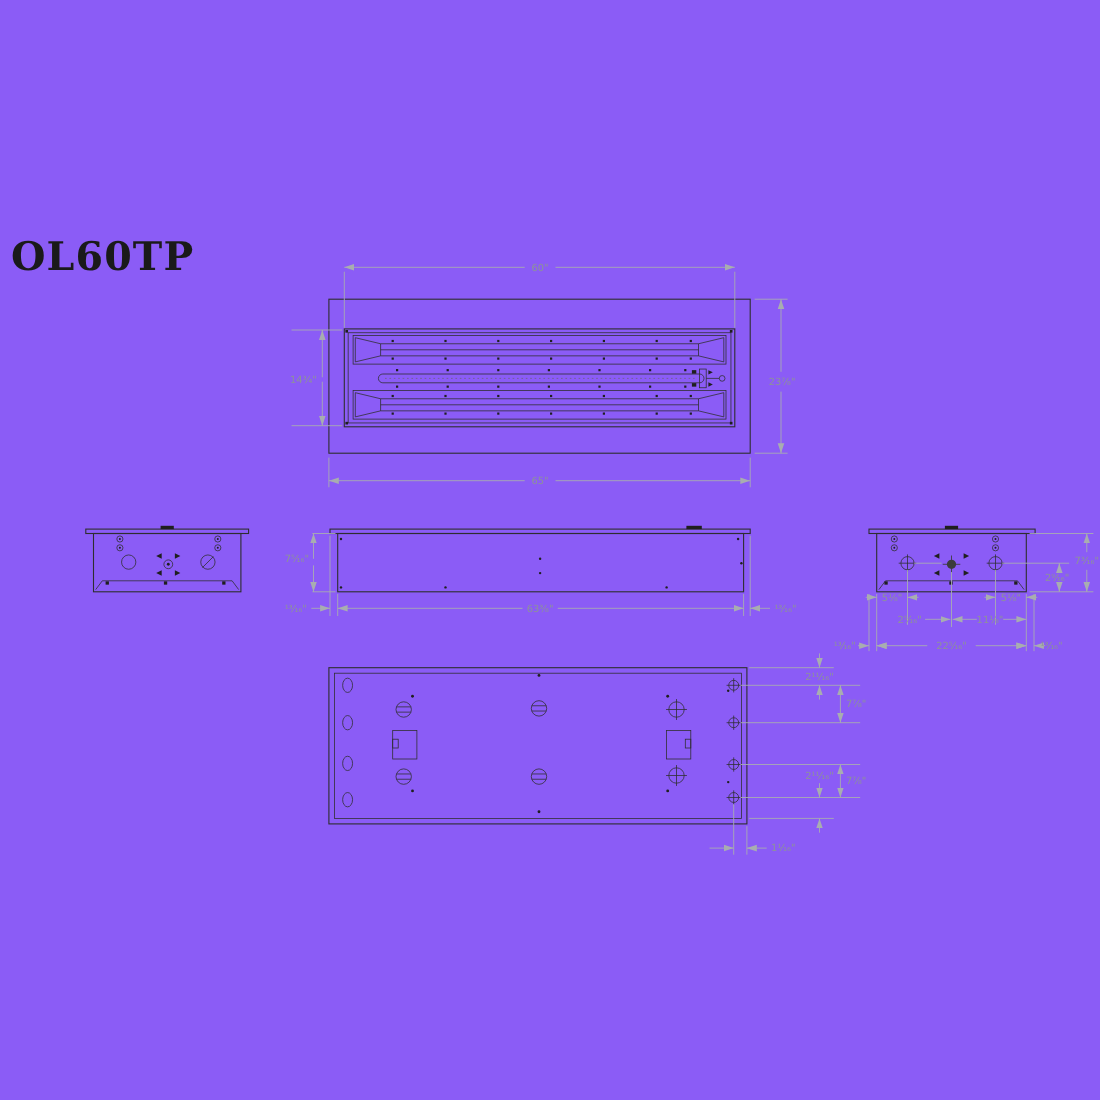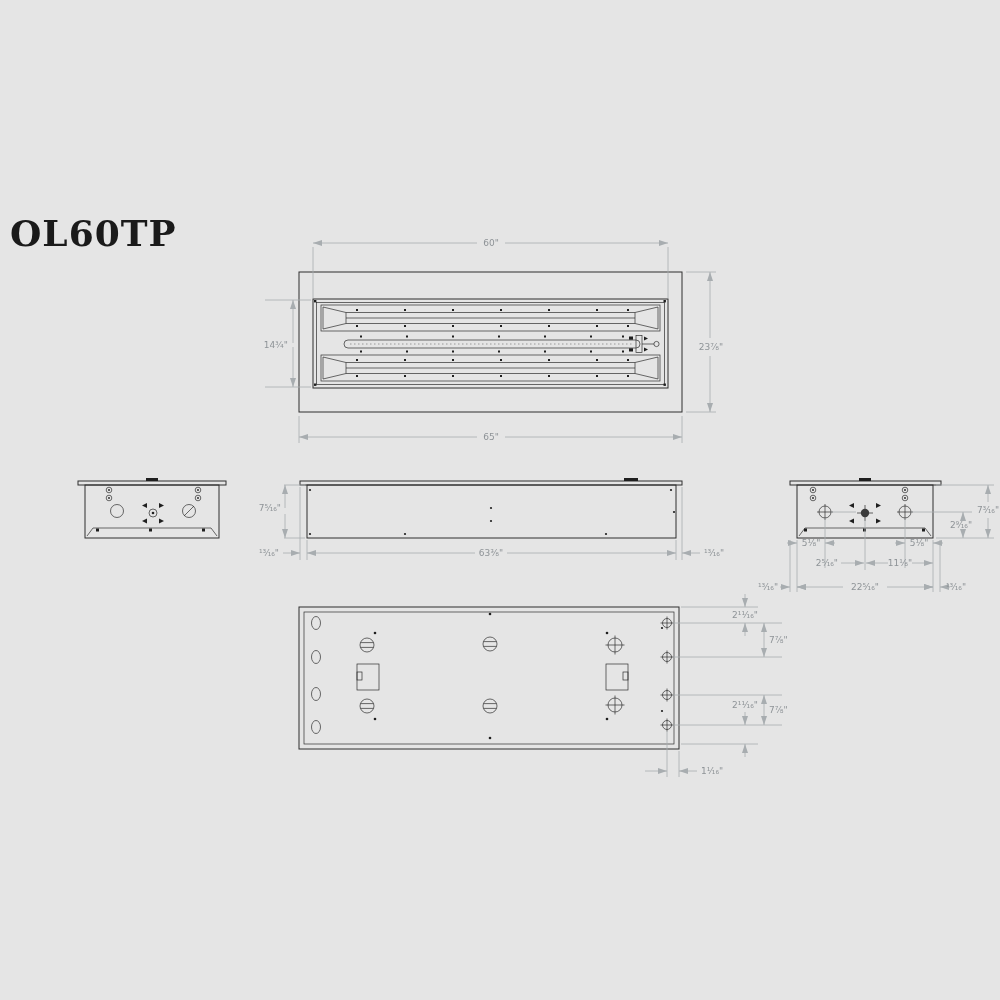--- a/index.html
+++ b/index.html
@@ -1,16 +1,16 @@
 <!DOCTYPE html>
 <html><head>
 <meta charset="utf-8">
 <style>
   html,body{margin:0;padding:0;background:#fff;}
-  .canvas{position:relative;width:1000px;height:1000px;background:#e5e5e5;overflow:hidden;
+  .canvas{position:relative;width:1000px;height:1000px;background:#8b5cf6;overflow:hidden;
           font-family:"Liberation Sans",sans-serif;}
   .title{position:absolute;left:10px;top:212px;font-family:"DejaVu Serif",serif;
          font-weight:bold;font-size:36px;color:#1a1a1a;letter-spacing:1px;}
   svg{position:absolute;left:0;top:0;}
   .ol{stroke:#2e2e2e;stroke-width:1;fill:none;}
   .ol2{stroke:#2e2e2e;stroke-width:0.7;fill:none;}
   .fk{fill:#1f1f1f;stroke:none;}
   .dl{stroke:#a8adb0;stroke-width:0.8;fill:none;}
   .dt{font-family:"DejaVu Sans",sans-serif;font-size:9px;fill:#8e9397;}
 </style>

